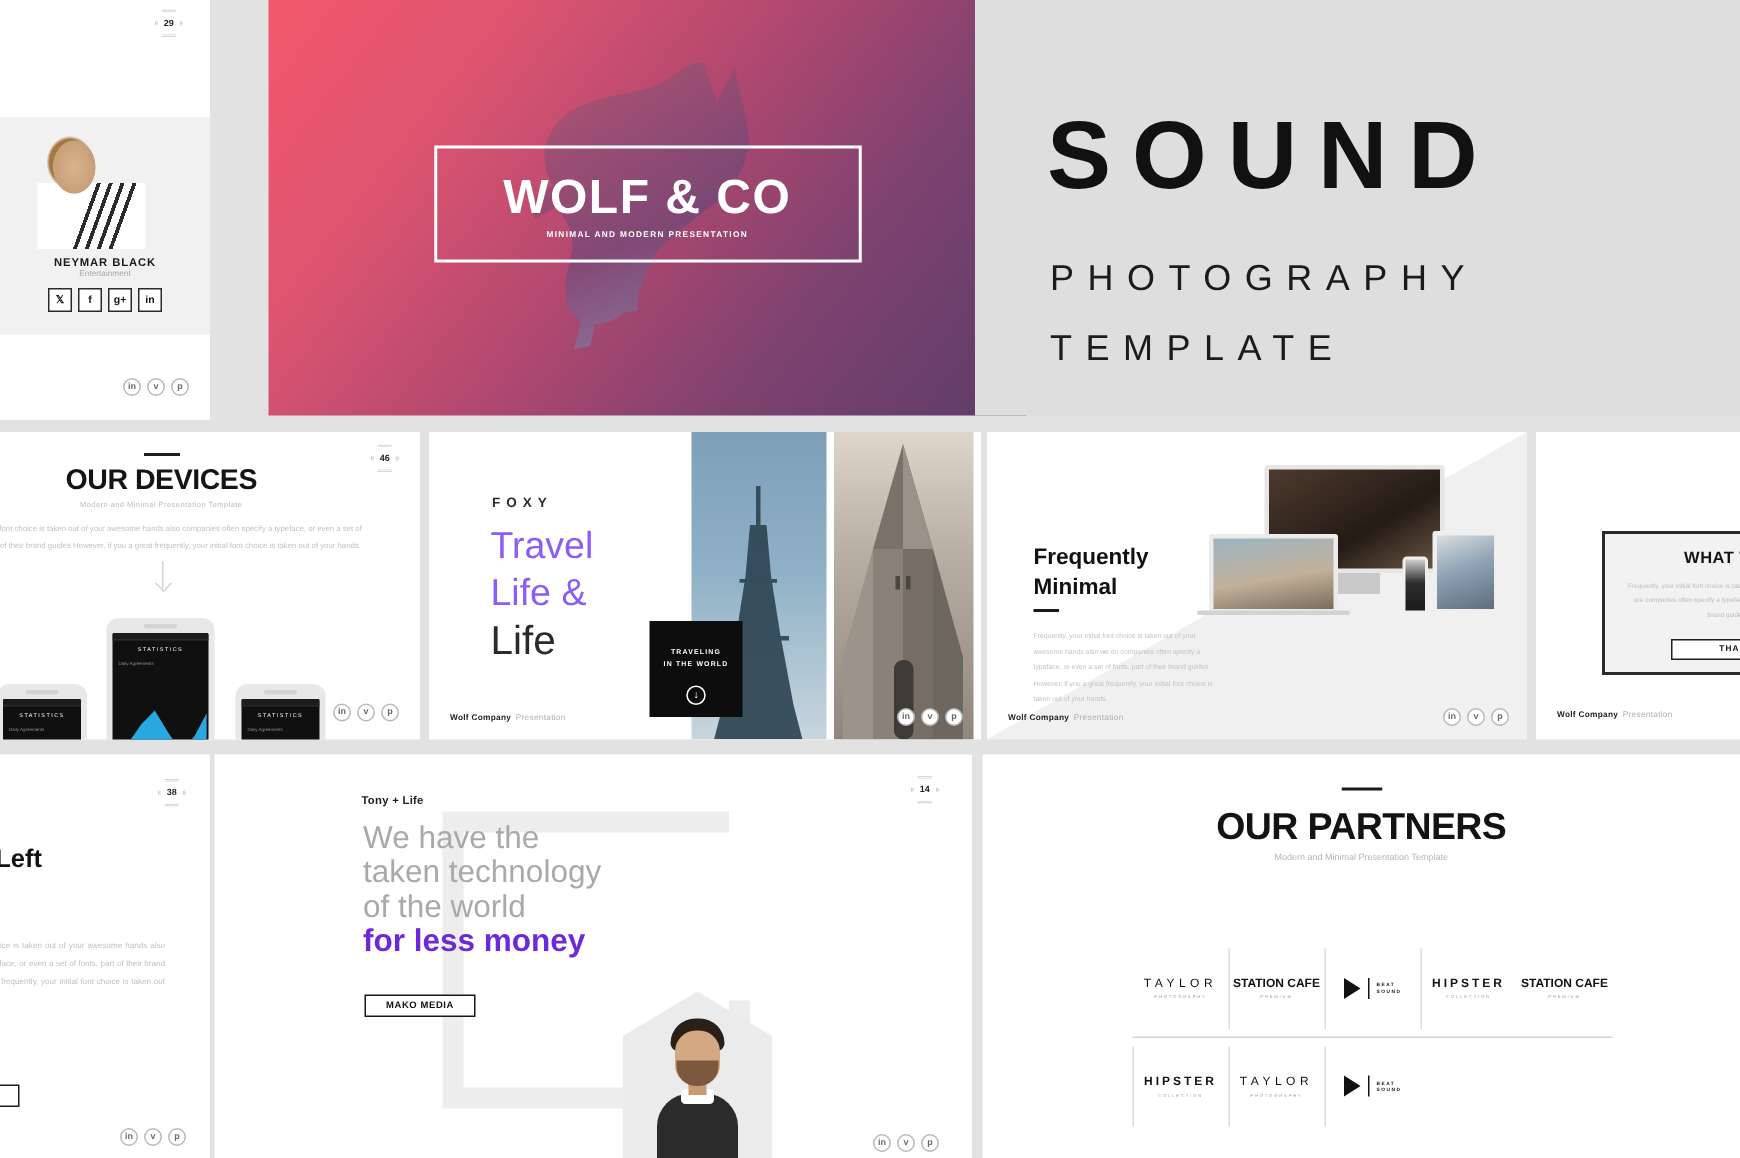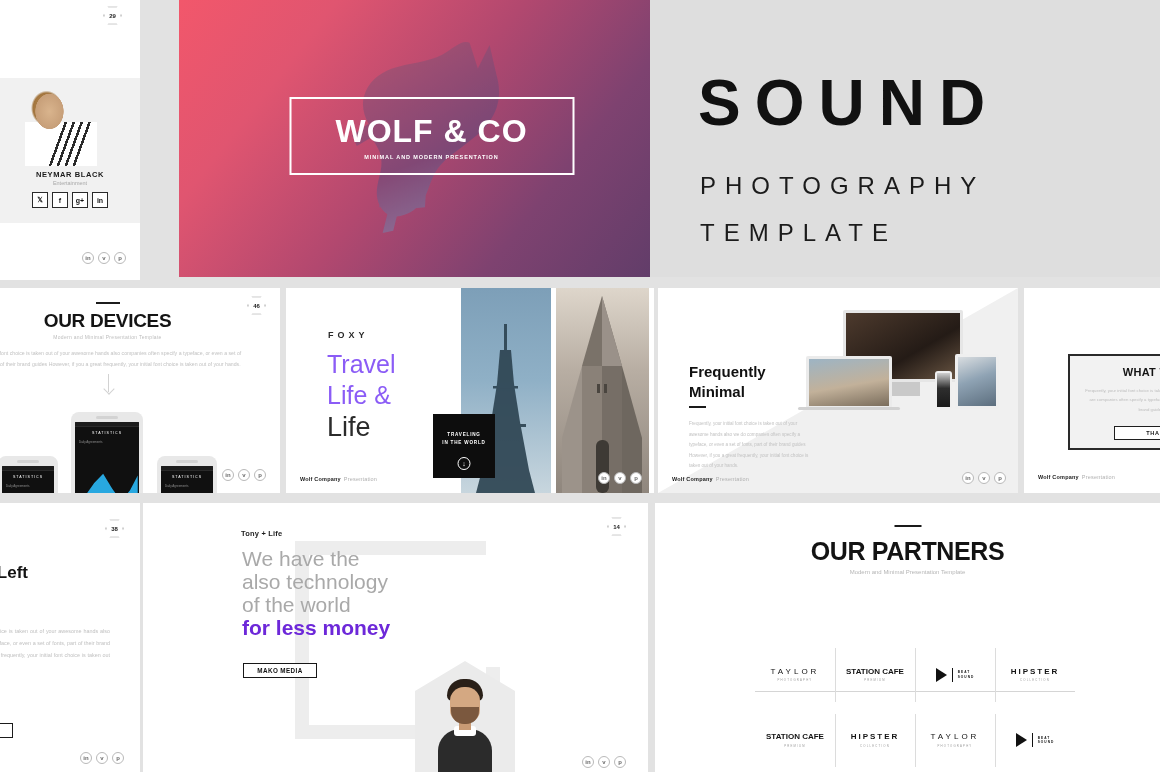--- a/index.html
+++ b/index.html
@@ -203,22 +203,22 @@
   #s9 .man .body { position: absolute; left: 0; top: 50px; width: 54px; height: 47px;
                    background: #2b2b2b; border-radius: 22px 22px 0 0; }
 
   
   #s10 { left: 655px; top: 503px; width: 505px; height: 269px; padding-left: 13px; }
   #s10 .dash { position: absolute; left: 50%; top: 22px; transform: translateX(-50%); width: 27px; height: 2px; background: #1a1a1a; }
   #s10 h2 { position: absolute; left: 0; top: 34px; width: 100%; text-align: center;
             font-size: 25px; font-weight: 700; letter-spacing: -.4px; color: #131313; }
   #s10 .sub { position: absolute; left: 0; top: 66px; width: 100%; text-align: center;
               font-size: 6px; color: #b6b6b6; }
-  #s10 .grid { position: absolute; left: 100px; top: 139px; width: 320px; height: 131px;
-               display: grid; grid-template-columns: repeat(4,1fr); grid-template-rows: repeat(2,1fr); }
+  #s10 .grid { position: absolute; left: 100px; top: 123px; width: 320px; height: 131px;
+               display: grid; grid-template-columns: repeat(5,1fr); grid-template-rows: repeat(2,1fr); }
   #s10 .cell { display: flex; align-items: center; justify-content: center; position: relative; }
   #s10 .cell + .cell::before { content:""; position:absolute; left:0; top:6px; bottom:6px; width:1px; background:#dcdcdc; }
   #s10 .cell:nth-child(5)::before,
   #s10 .cell:nth-child(1)::before { display:none; }
   #s10 .hrow { position: absolute; left: 100px; top: 188px; width: 320px; height: 1px; background: #d5d5d5; }
   .logo { text-align: center; }
   .logo .lt { font-size: 8px; font-weight: 700; color: #121212; line-height: 1; }
   .logo .lt.sp { letter-spacing: 3px; font-weight: 500; }
   .logo .ls { font-size: 2.8px; letter-spacing: 1.2px; color: #9b9b9b; margin-top: 2.5px; }
   .logo.play { display: flex; align-items: center; gap: 5px; }
@@ -437,21 +437,21 @@
       <div class="d">v</div>
       <div class="d">p</div>
     </div>
   </div>
 
   <div class="slide" id="s9">
     <div class="hexbadge" style="right:22px; top:14px;">14</div>
     <div class="gframe"></div>
     <div class="kicker">Tony + Life</div>
     <div class="ln ln1">We have the</div>
-    <div class="ln ln2">also technology</div>
+    <div class="ln ln2">taken technology</div>
     <div class="ln ln3">of the world</div>
     <div class="ln4">for less money</div>
     <div class="btn">MAKO MEDIA</div>
     <div class="hexph"></div>
     <div class="man">
       <div class="body"></div>
       <div class="shirt"></div>
       <div class="neck"></div>
       <div class="hair"></div>
       <div class="face"></div>

